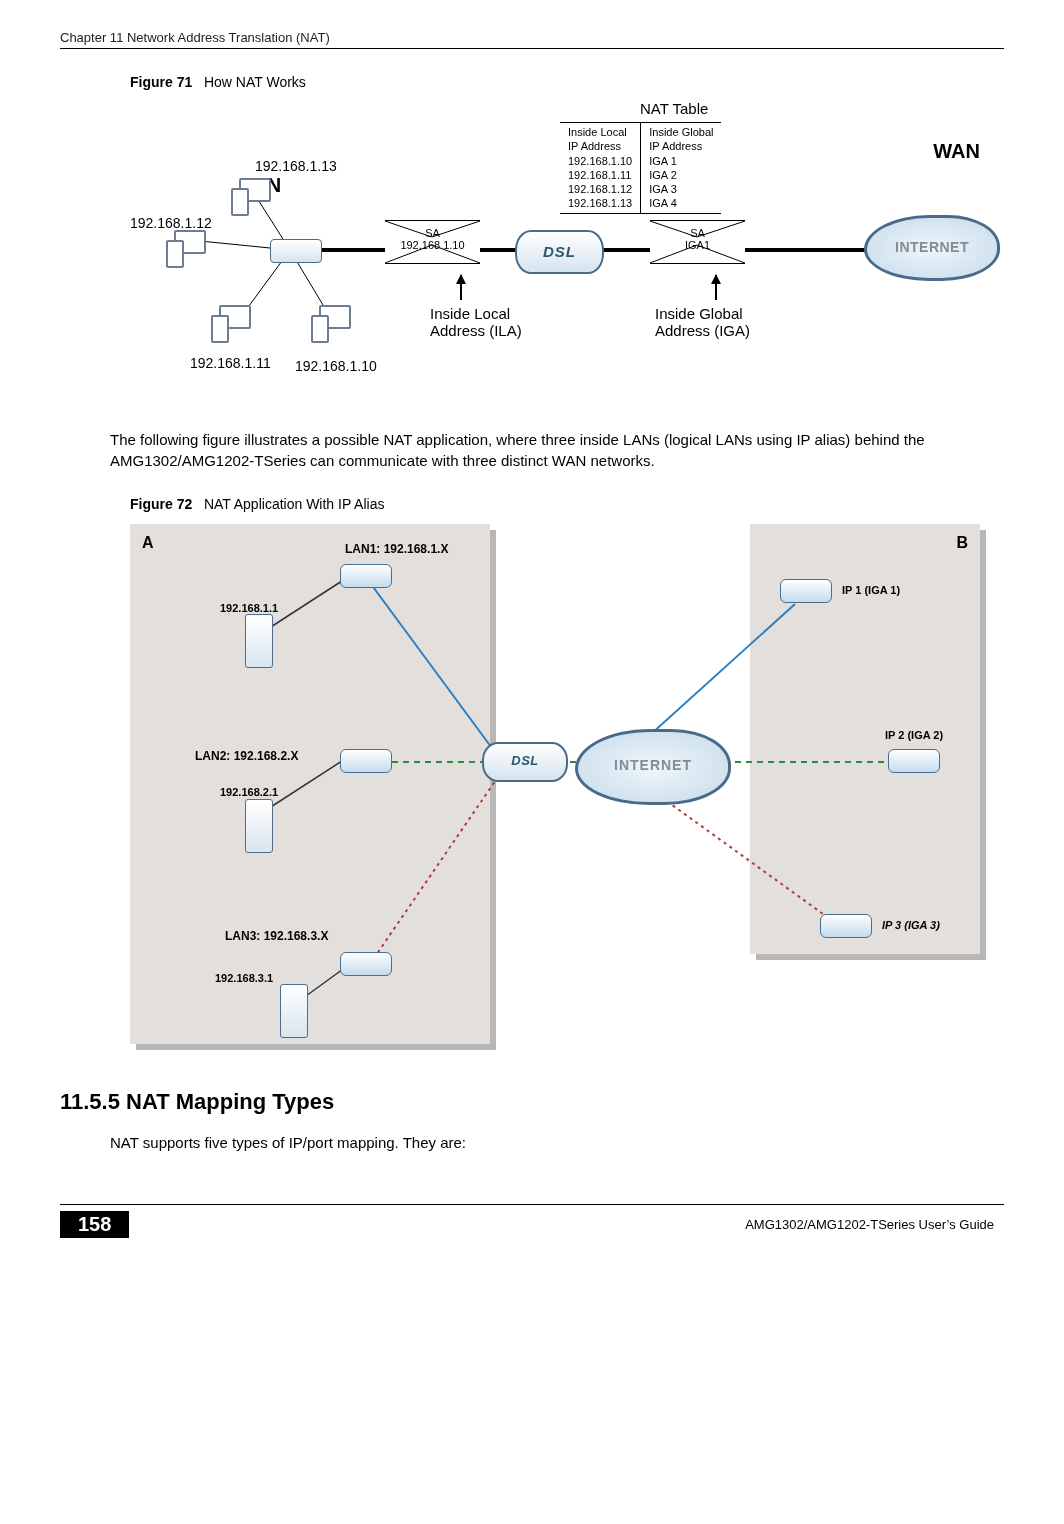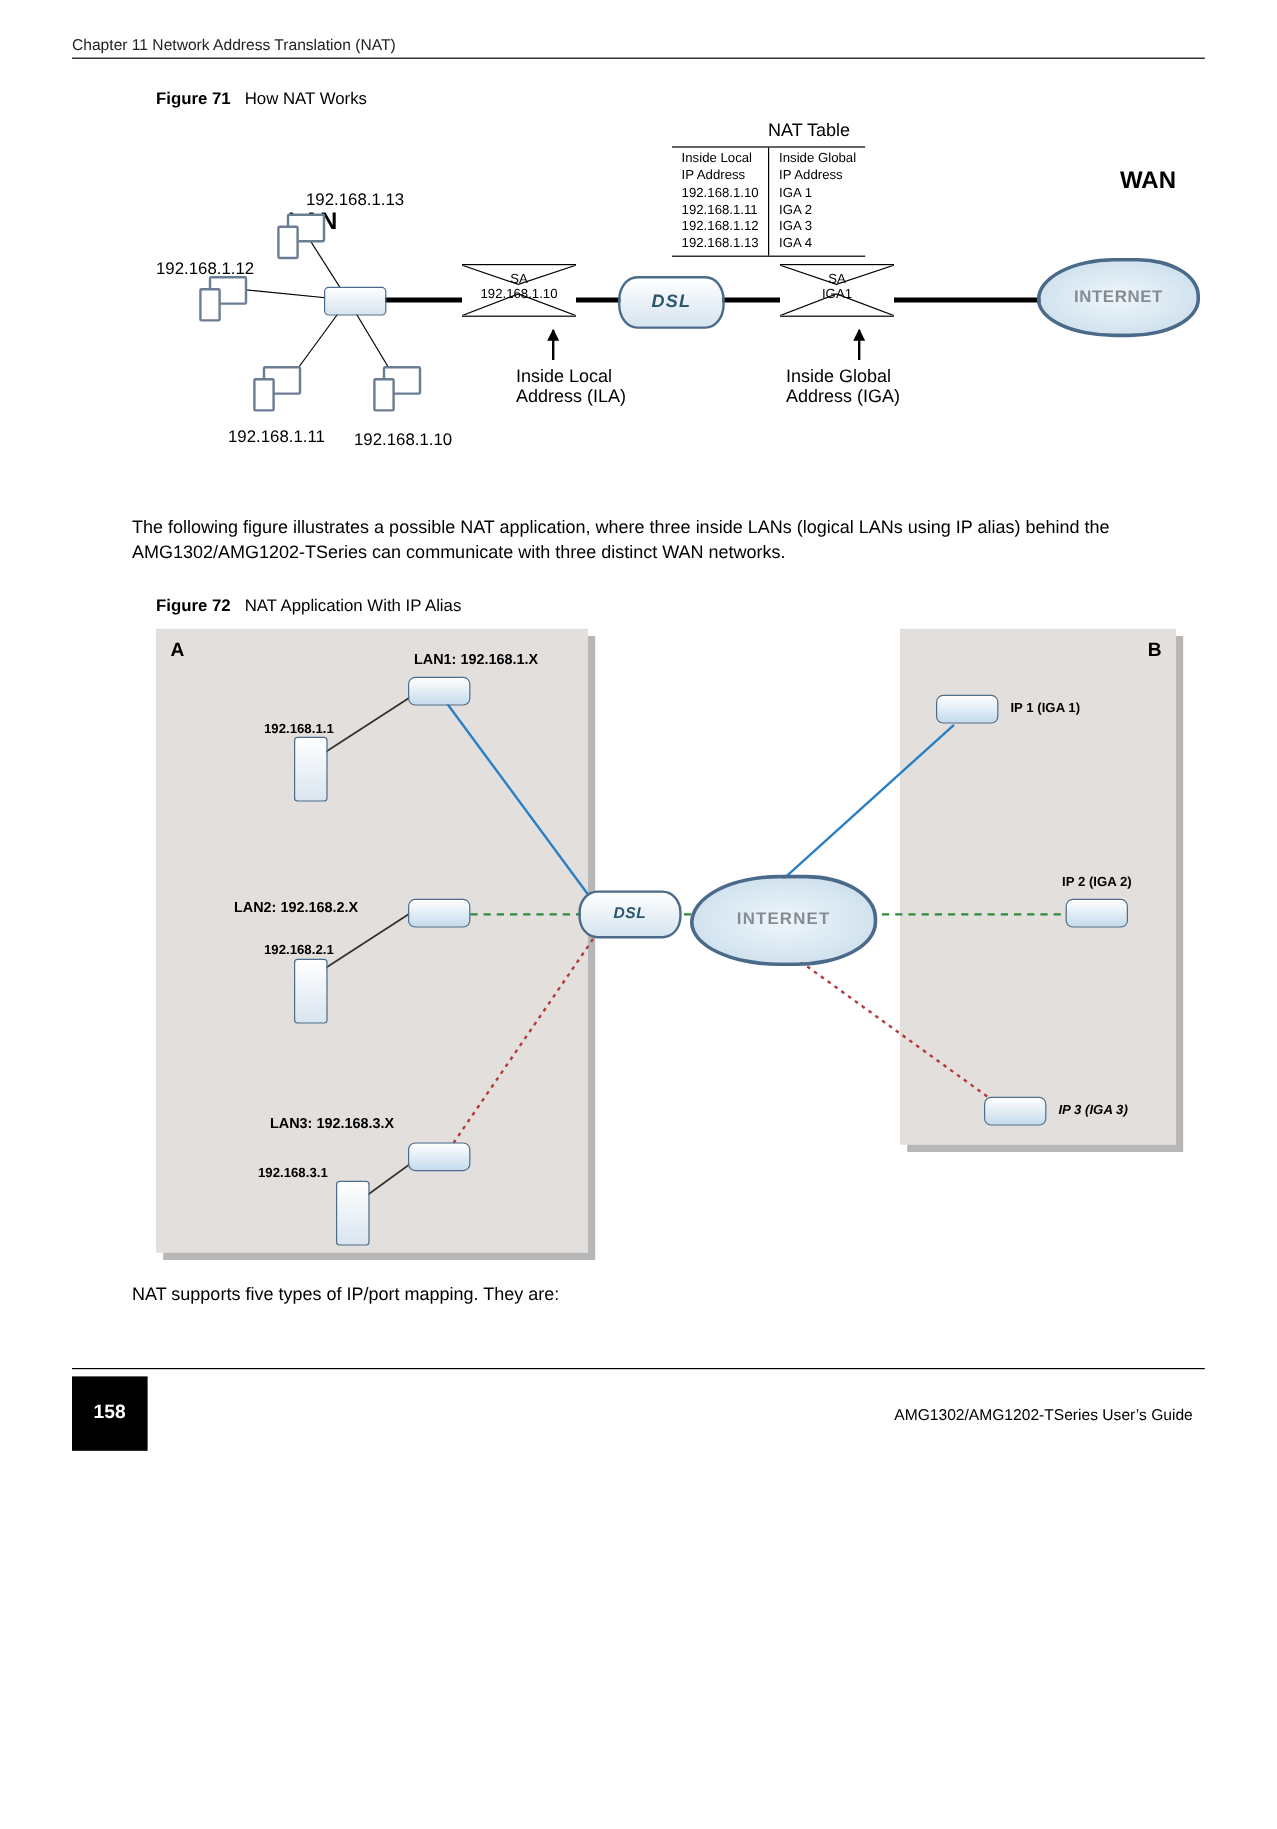--- a/index.html
+++ b/index.html
@@ -282,22 +282,22 @@
     border-top:1px solid #000;
     margin-top:50px;
     padding-top:6px;
     display:flex;
     align-items:center;
   }
   .page-num {
     background:#000;
     color:#fff;
     font-weight:bold;
-    font-size:16px;
-    padding:22px 18px;
+    font-size:20px;
+    padding:2px 18px;
     margin-right:auto;
   }
   .guide {
     font-size:13px;
     margin-left:auto;
     margin-right:10px;
   }
 </style>
 </head>
 <body>
@@ -458,19 +458,20 @@
     <div class="router-icn" style="top:55px;left:650px;"></div>
     <div class="ip-sm" style="top:60px;left:712px;">IP 1 (IGA 1)</div>
 
     <div class="router-icn" style="top:225px;left:758px;"></div>
     <div class="ip-sm" style="top:205px;left:755px;">IP 2 (IGA 2)</div>
 
     <div class="router-icn" style="top:390px;left:690px;"></div>
     <div class="ip-sm" style="top:395px;left:752px;font-style:italic;">IP 3 (IGA 3)</div>
   </div>
 
+  <h2 class="section">11.5.5  NAT Mapping Types</h2>
   <p class="body-text">NAT supports five types of IP/port mapping. They are:</p>
 
   <div class="footer">
     <div class="page-num">158</div>
     <div class="guide">AMG1302/AMG1202-TSeries User’s Guide</div>
   </div>
 </div>
 
 </body></html>

